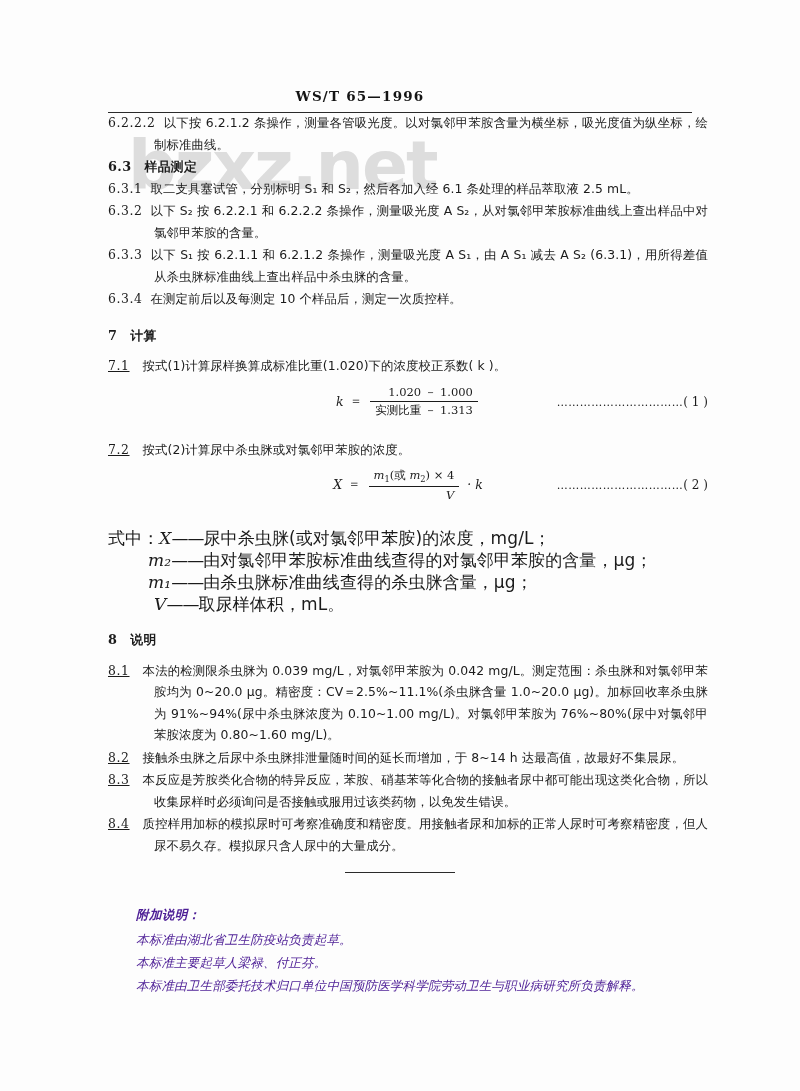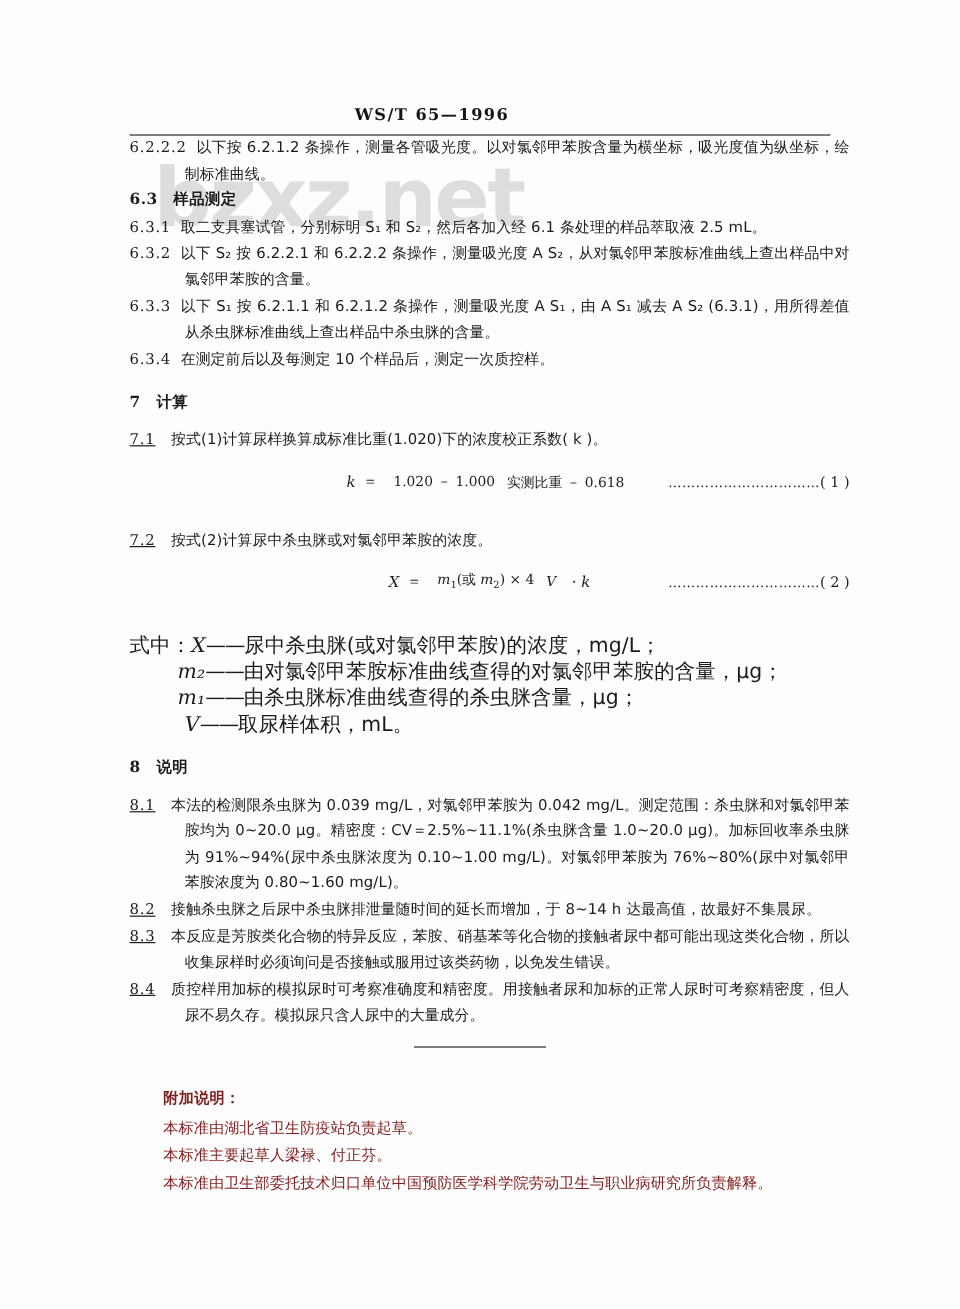--- a/index.html
+++ b/index.html
@@ -111,22 +111,22 @@
     font-family: "DejaVu Serif", "Liberation Serif", serif;
     font-size: 12.5px;
     display: inline-flex;
     align-items: center;
     gap: 6px;
     color: #1b1b1b;
   }
   .fvar { font-style: italic; }
   .frac {
     display: inline-flex;
-    flex-direction: row;
-    align-items: flex-start;
+    flex-direction: column;
+    align-items: flex-end;
     vertical-align: middle;
     margin: 0 2px;
   }
   .frac .top {
     padding: 0 5px 1px 5px;
     font-size: 11.5px;
     white-space: nowrap;
   }
   .frac .bar {
     width: 100%;
@@ -174,21 +174,22 @@
     width: 110px;
     height: 1.4px;
     background: #2a2a2a;
   }
   
   .appendix {
     position: absolute;
     left: 136px;
     top: 903px;
     width: 600px;
-    color: #7f1d1d;
+    color: #4c1d95;
+    font-style: italic;
   }
   .appendix-title {
     font-size: 12.6px;
     font-weight: 700;
     line-height: 23px;
     margin: 0 0 2px 0;
     letter-spacing: 0.3px;
   }
   .appendix-line {
     font-size: 12.6px;
@@ -232,21 +233,21 @@
 
       <p class="para hang"><span class="num num-wide">7.1</span><span>按式(1)计算尿样换算成标准比重(1.020)下的浓度校正系数( k )。</span></p>
 
       <div class="formula-row">
         <span class="formula">
           <span class="fvar">k</span>
           <span>＝</span>
           <span class="frac">
             <span class="top">1.020 － 1.000</span>
             <span class="bar"></span>
-            <span class="bot">实测比重 － 0.618</span>
+            <span class="bot">实测比重 － 1.313</span>
           </span>
         </span>
         <span class="eqno"><span class="leader">……………………………</span><span>( 1 )</span></span>
       </div>
 
       <div class="gap-md"></div>
 
       <p class="para hang"><span class="num num-wide">7.2</span><span>按式(2)计算尿中杀虫脒或对氯邻甲苯胺的浓度。</span></p>
 
       <div class="formula-row">

